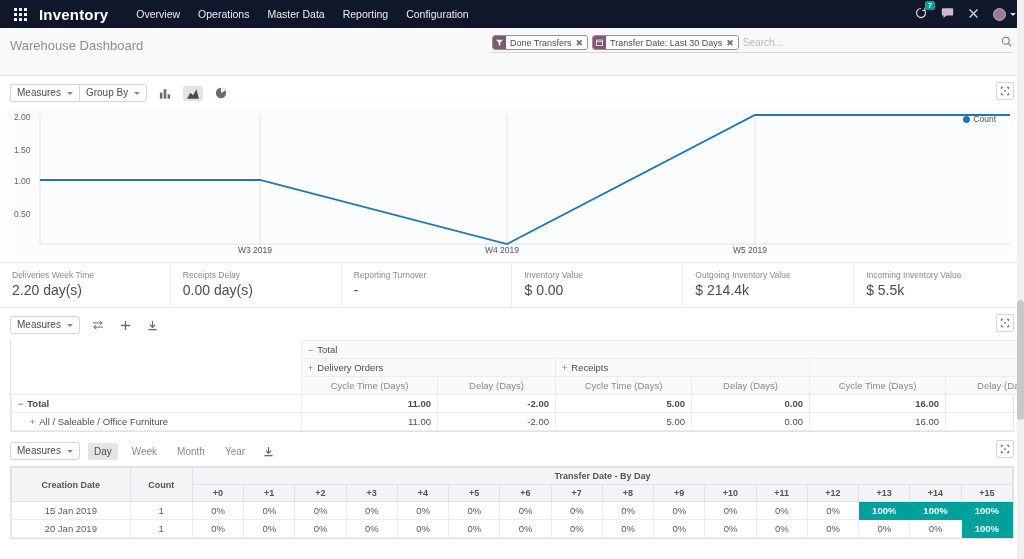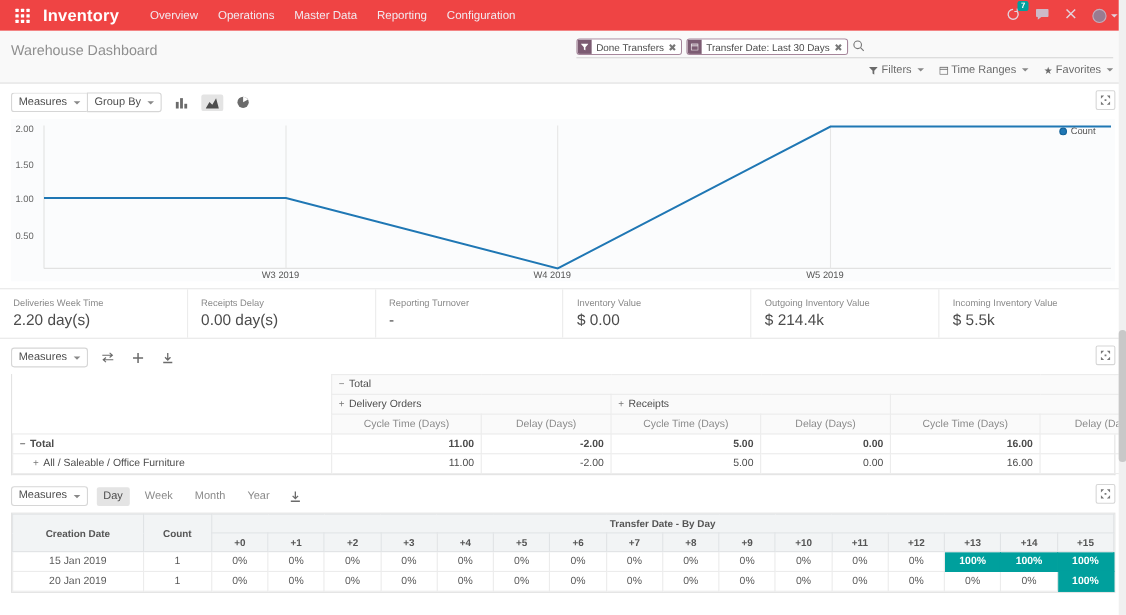--- a/index.html
+++ b/index.html
@@ -7,21 +7,21 @@
     width: 1024px; height: 559px;
     font-family: "Liberation Sans", sans-serif;
     background: #ffffff;
     overflow: hidden;
     color: #4c4c4c;
   }
   .app { width: 1024px; height: 559px; position: relative; background:#fff; }
 
   
   .navbar {
-    height: 28px; background: #ef4444;
+    height: 28px; background: #0f172a;
     display: flex; align-items: center; color: #fff;
     padding: 0 8px; position: relative;
   }
   .apps-grid { display: grid; grid-template-columns: repeat(3,3px); grid-gap: 2px; margin: 0 12px 0 6px; }
   .apps-grid i { width: 3px; height: 3px; background: #fff; display:block; border-radius:0.5px;}
   .brand { font-size: 15px; font-weight: 600; letter-spacing: .2px; margin-right: 28px; color:#fff; }
   .menus { display: flex; gap: 18px; }
   .menus .menu-item { font-size: 10.5px; color: #f2e9ef; white-space: nowrap; cursor: pointer; }
   .nav-right { position: absolute; right: 8px; top: 0; height: 28px; display: flex; align-items: center; gap: 14px; }
   .nav-icon { position: relative; font-size: 11px; color: #e3d4de; cursor: pointer; line-height: 1; }
@@ -29,21 +29,21 @@
     position: absolute; top: -6px; right: -8px; background: #00a09d; color:#fff;
     font-size: 7px; border-radius: 2px; padding: 1px 3px; line-height: 1; font-weight: 700;
   }
   .avatar-wrap { display:flex; align-items:center; gap:4px; }
   .avatar { width: 13px; height: 13px; border-radius: 50%; background: #9a7b90; border: 1px solid #c3aebc; display:block;}
   .caret-d { width:0;height:0;border-left:3px solid transparent;border-right:3px solid transparent;border-top:3px solid #e3d4de;}
 
   
   .cp { background: #f9f9f9; border-bottom: 1px solid #dfdfdf; padding: 6px 22px 4px 10px; position: relative; min-height: 48px;}
   .cp-title { font-size: 13px; color: #8f8f8f; padding-top: 4px; }
-  .searchview { position: absolute; left: 524px; right: 12px; top: 7px; }
+  .searchview { position: absolute; left: 492px; right: 12px; top: 7px; }
   .search-row {
     display:flex; align-items:center; border-bottom: 1px solid #d6d6d6; padding-bottom: 2px; gap: 4px;
   }
   .facet { display:flex; align-items:stretch; border:1px solid #a6869b; border-radius:3px; overflow:hidden; height:15px;}
   .facet-ico { background:#7c5b72; color:#fff; font-size:7.5px; display:flex; align-items:center; padding:0 3px;}
   .facet-label { background:#fff; color:#4c4c4c; font-size:9px; display:flex; align-items:center; padding:0 4px; gap:4px; white-space:nowrap;}
   .facet-x { color:#777; font-size:9px; cursor:pointer;}
   .search-input { flex:1; border:none; outline:none; background:transparent; font-size:10px; color:#555; font-family:"Liberation Sans", sans-serif;}
   .search-input::placeholder { color:#b9b9b9; }
   .search-mag { color:#777; font-size:11px; cursor:pointer; }
@@ -179,48 +179,27 @@
             <svg width="7" height="7" viewBox="0 0 10 10">
                 <rect x="0.5" y="1.5" width="9" height="8" fill="none" stroke="#fff" stroke-width="1"></rect>
                 <path d="M0.5 3.8h9" stroke="#fff" stroke-width="1"></path>
               </svg>
           </span>
           <span class="facet-label">
             <span>Transfer Date: Last 30 Days</span>
             <span class="facet-x">✖</span>
           </span>
         </div>
+        <input class="search-input" value="" placeholder="Search..." style="">
         <span class="search-mag">
           <svg width="11" height="11" viewBox="0 0 14 14">
               <circle cx="6" cy="6" r="4.4" fill="none" stroke="#777" stroke-width="1.3"></circle>
               <path d="M9.3 9.3L13 13" stroke="#777" stroke-width="1.3"></path>
             </svg>
         </span>
-      </div>
-      <div class="filters-row">
-        <div class="filter-btn">
-          <svg width="8" height="8" viewBox="0 0 10 10">
-              <path d="M0 1h10L6 5.5V10L4 8.6V5.5z" fill="#6b6b6b"></path>
-            </svg>
-          <span>Filters</span>
-          <span class="caret-sm"></span>
-        </div>
-        <div class="filter-btn">
-          <svg width="8" height="8" viewBox="0 0 10 10">
-              <rect x="0.5" y="1.5" width="9" height="8" fill="none" stroke="#6b6b6b"></rect>
-              <path d="M0.5 3.8h9" stroke="#6b6b6b"></path>
-            </svg>
-          <span>Time Ranges</span>
-          <span class="caret-sm"></span>
-        </div>
-        <div class="filter-btn">
-          <span style="font-size:9px;">★</span>
-          <span>Favorites</span>
-          <span class="caret-sm"></span>
-        </div>
       </div>
     </div>
   </div>
 
   <div class="section">
     <div class="sec-toolbar">
       <div class="grp">
         <div class="btn">
           <span>Measures</span>
           <span class="caret-sm"></span>

